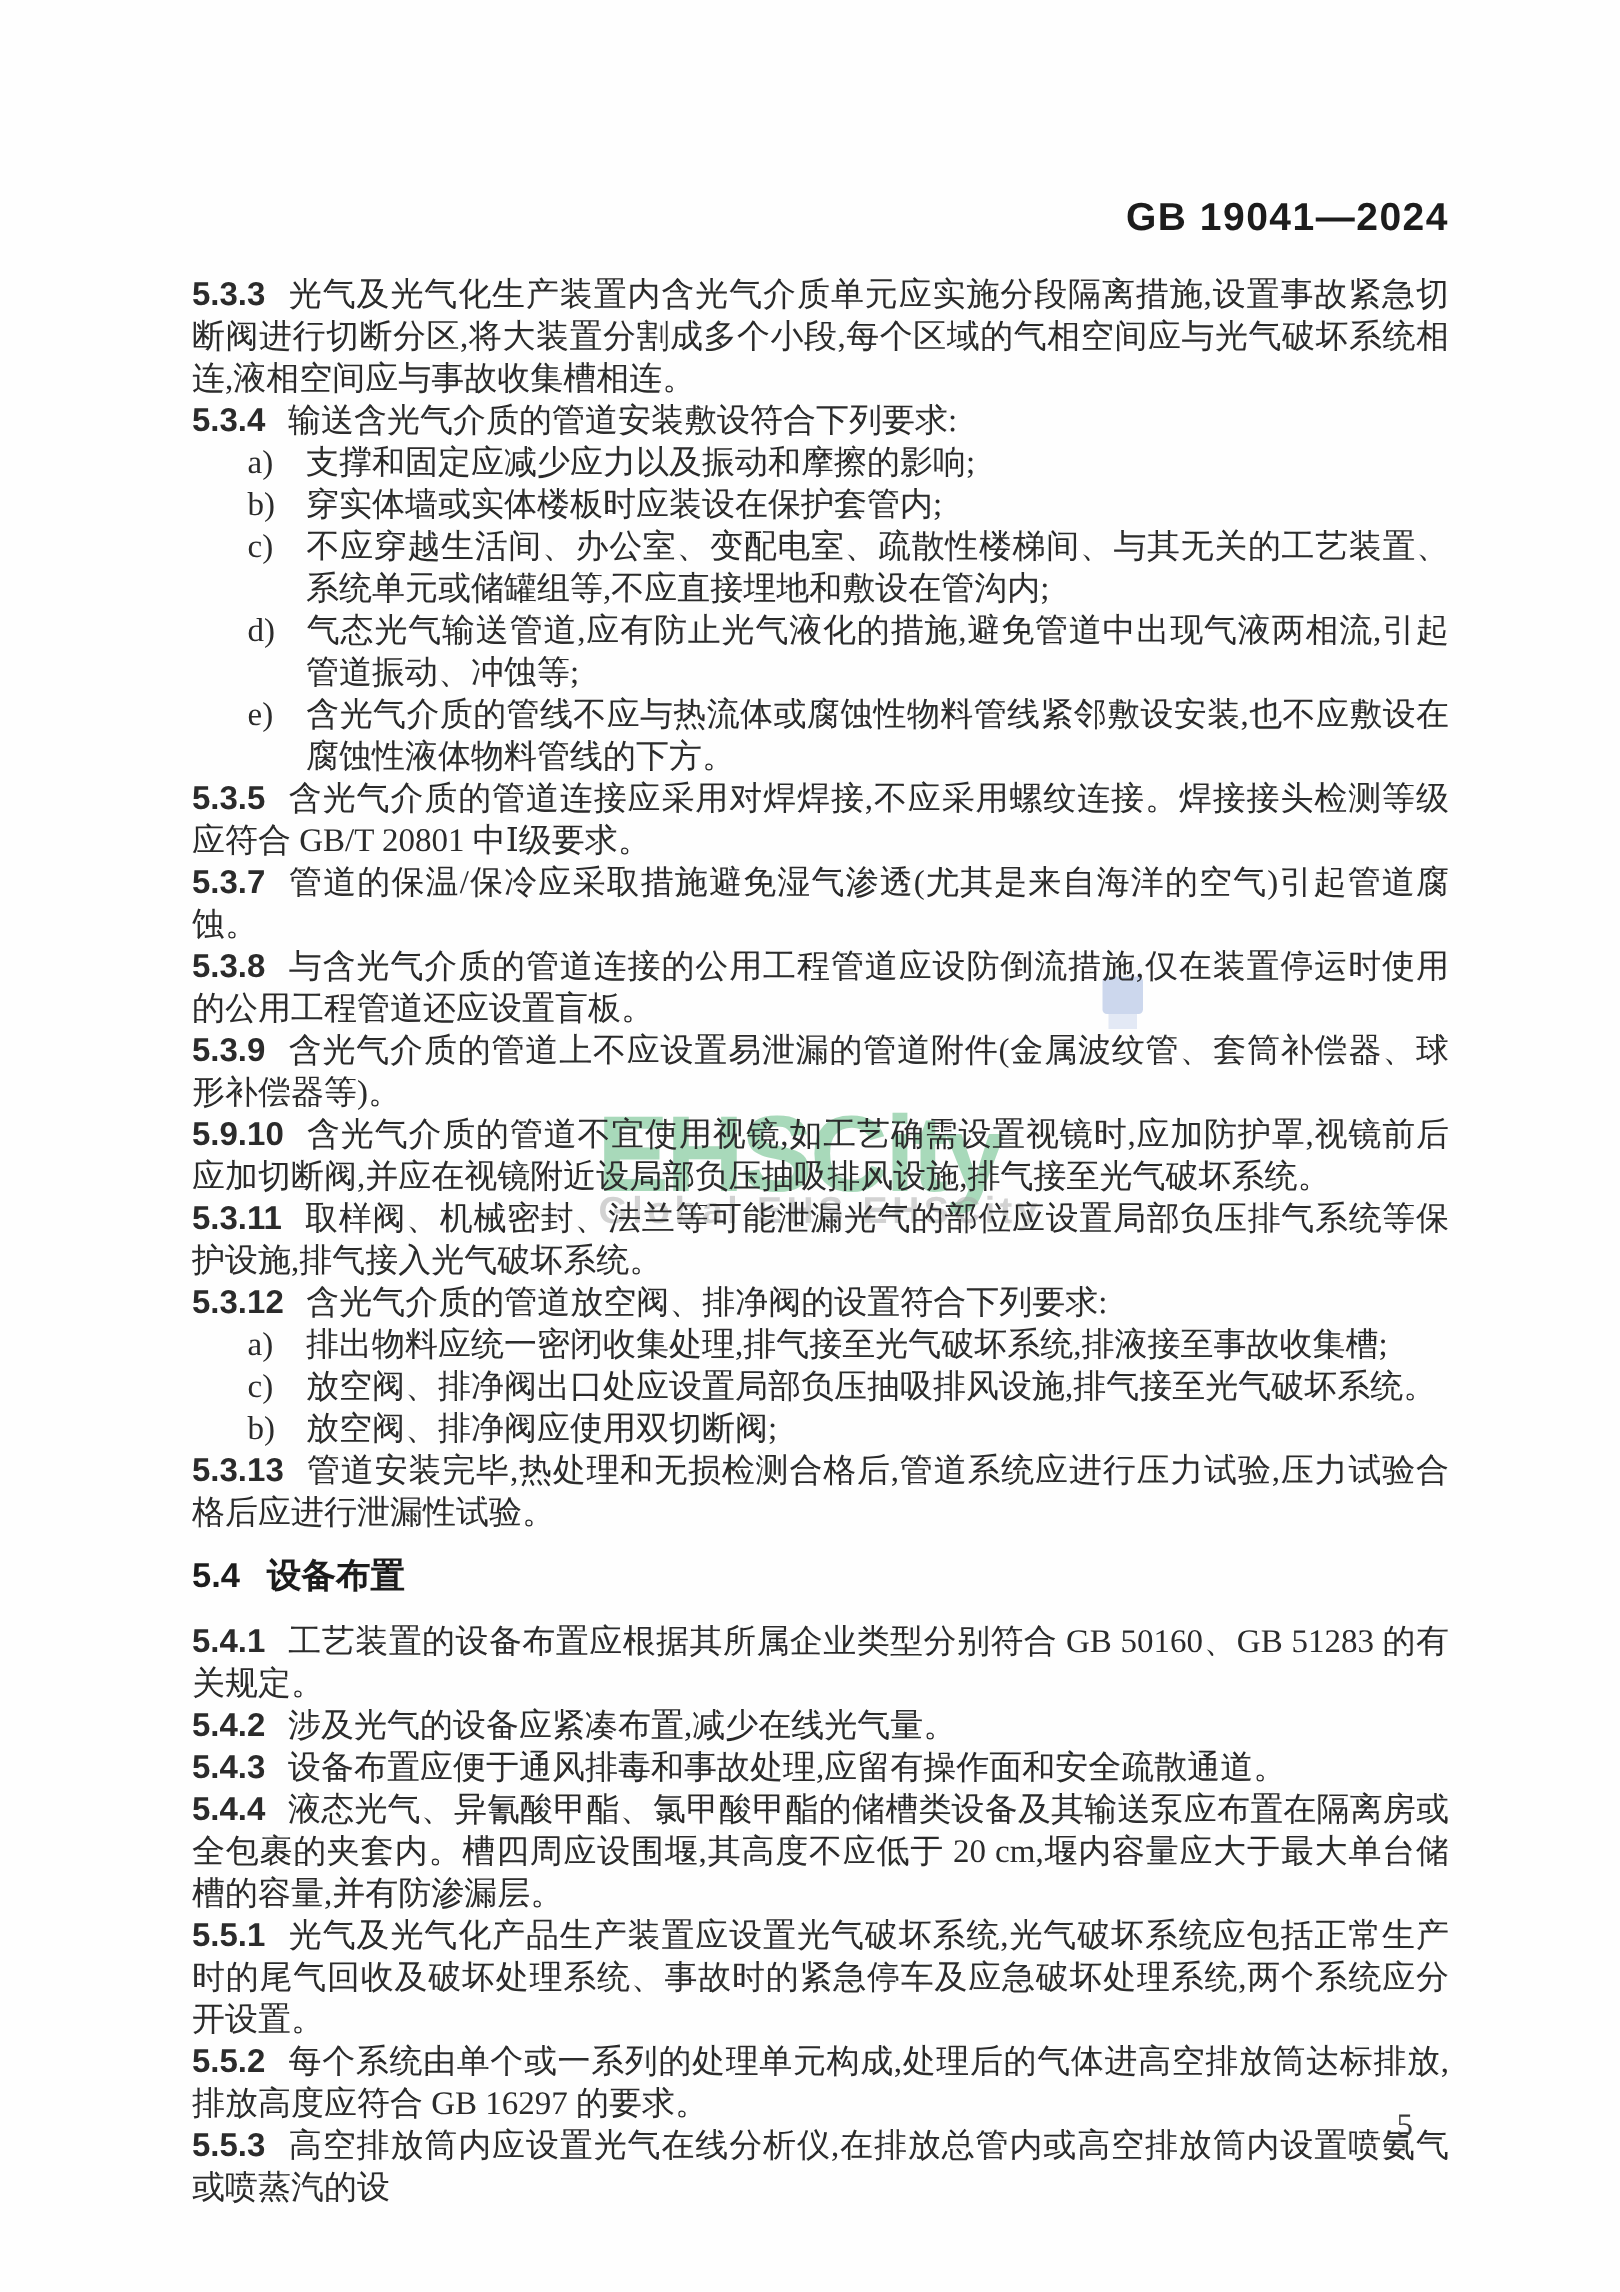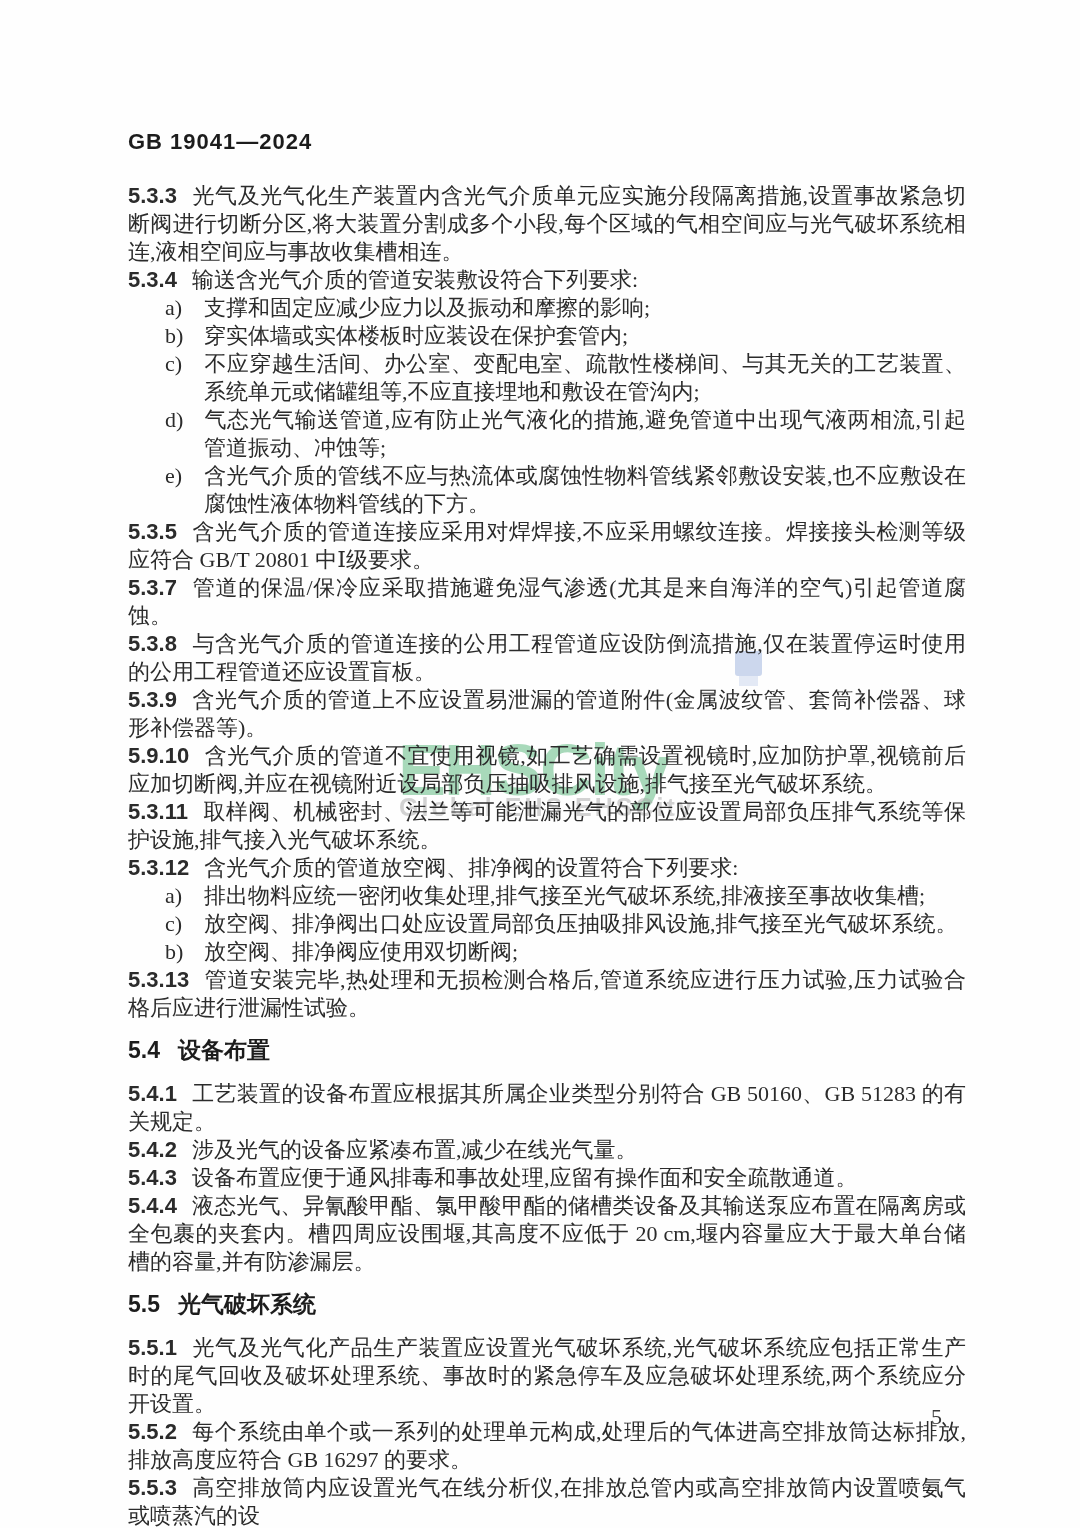--- a/index.html
+++ b/index.html
@@ -5,22 +5,22 @@
 <style>
   html,body{margin:0;padding:0;background:#e9e9e9;}
   .page{
     position:relative;width:1080px;height:1528px;margin:0 auto;
     background:#fefefe;overflow:hidden;
     font-family:"Liberation Serif","DejaVu Serif",serif;color:#2b2b2b;
   }
   
   .hdr{
     position:absolute;top:129px;left:128px;width:838px;
-    text-align:left;font-family:"Liberation Sans","DejaVu Sans",sans-serif;
-    font-weight:700;font-size:22px;letter-spacing:1px;color:#1c1c1c;z-index:2;
+    text-align:right;font-family:"Liberation Sans","DejaVu Sans",sans-serif;
+    font-weight:700;font-size:26px;letter-spacing:1px;color:#1c1c1c;z-index:2;
   }
   
   .doc{
     position:absolute;top:182px;left:128px;width:838px;
     font-size:22px;line-height:28px;z-index:1;
   }
   .doc p{margin:0;text-align:justify;text-justify:inter-character;}
   .num{
     font-family:"Liberation Sans","DejaVu Sans",sans-serif;
     font-weight:700;margin-right:15px;white-space:nowrap;
@@ -85,20 +85,19 @@
       <p class="clause"><span class="num">5.3.12</span><span class="txt">含光气介质的管道放空阀、排净阀的设置符合下列要求:</span></p>
       <p class="item"><span class="marker">a)</span><span class="txt">排出物料应统一密闭收集处理,排气接至光气破坏系统,排液接至事故收集槽;</span></p>
       <p class="item"><span class="marker">c)</span><span class="txt">放空阀、排净阀出口处应设置局部负压抽吸排风设施,排气接至光气破坏系统。</span></p>
       <p class="item"><span class="marker">b)</span><span class="txt">放空阀、排净阀应使用双切断阀;</span></p>
       <p class="clause"><span class="num">5.3.13</span><span class="txt">管道安装完毕,热处理和无损检测合格后,管道系统应进行压力试验,压力试验合格后应进行泄漏性试验。</span></p>
       <p class="heading"><span class="num">5.4</span><span class="txt">设备布置</span></p>
       <p class="clause"><span class="num">5.4.1</span><span class="txt">工艺装置的设备布置应根据其所属企业类型分别符合 GB 50160、GB 51283 的有关规定。</span></p>
       <p class="clause"><span class="num">5.4.2</span><span class="txt">涉及光气的设备应紧凑布置,减少在线光气量。</span></p>
       <p class="clause"><span class="num">5.4.3</span><span class="txt">设备布置应便于通风排毒和事故处理,应留有操作面和安全疏散通道。</span></p>
       <p class="clause"><span class="num">5.4.4</span><span class="txt">液态光气、异氰酸甲酯、氯甲酸甲酯的储槽类设备及其输送泵应布置在隔离房或全包裹的夹套内。槽四周应设围堰,其高度不应低于 20 cm,堰内容量应大于最大单台储槽的容量,并有防渗漏层。</span></p>
-      <p class="heading"><span class="num">5.5</span><span class="txt">光气破坏系统</span></p>
       <p class="clause"><span class="num">5.5.1</span><span class="txt">光气及光气化产品生产装置应设置光气破坏系统,光气破坏系统应包括正常生产时的尾气回收及破坏处理系统、事故时的紧急停车及应急破坏处理系统,两个系统应分开设置。</span></p>
       <p class="clause"><span class="num">5.5.2</span><span class="txt">每个系统由单个或一系列的处理单元构成,处理后的气体进高空排放筒达标排放,排放高度应符合 GB 16297 的要求。</span></p>
       <p class="clause"><span class="num">5.5.3</span><span class="txt">高空排放筒内应设置光气在线分析仪,在排放总管内或高空排放筒内设置喷氨气或喷蒸汽的设</span></p>
     </div>
 
   <div class="pagenum">5</div>
 </div>
 
 </body></html>

